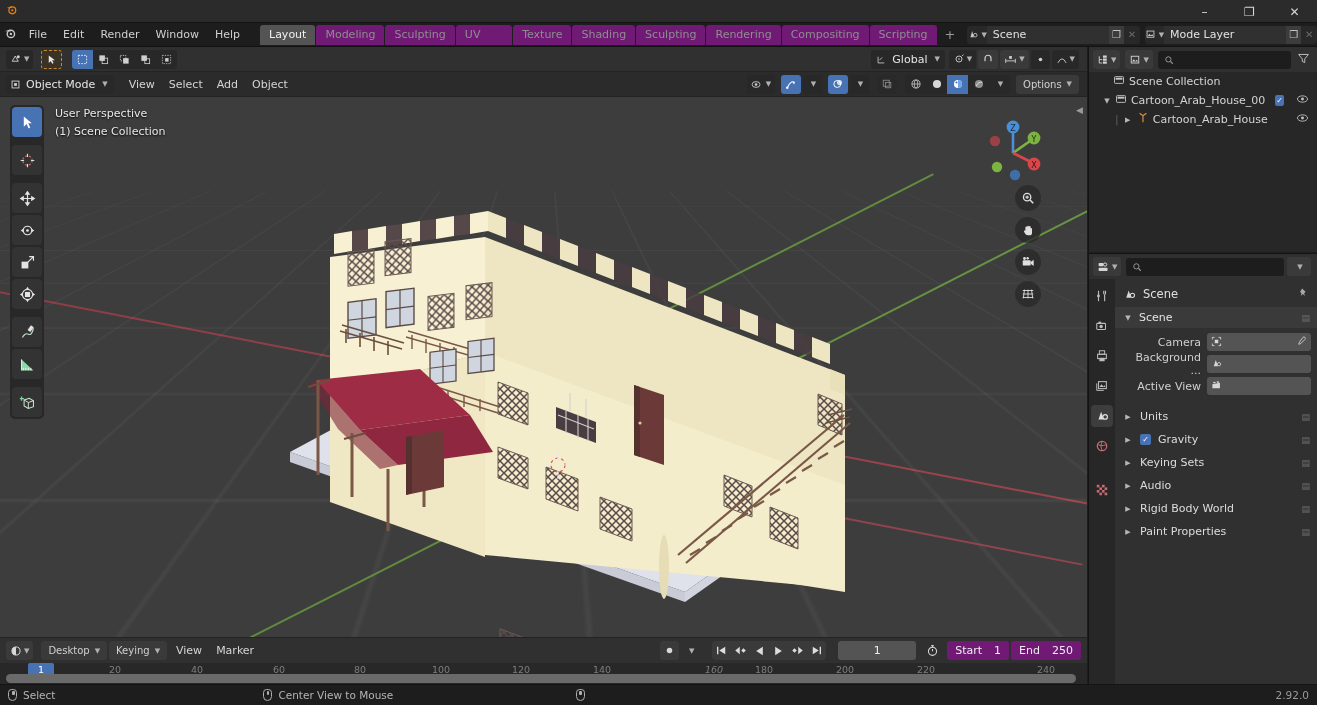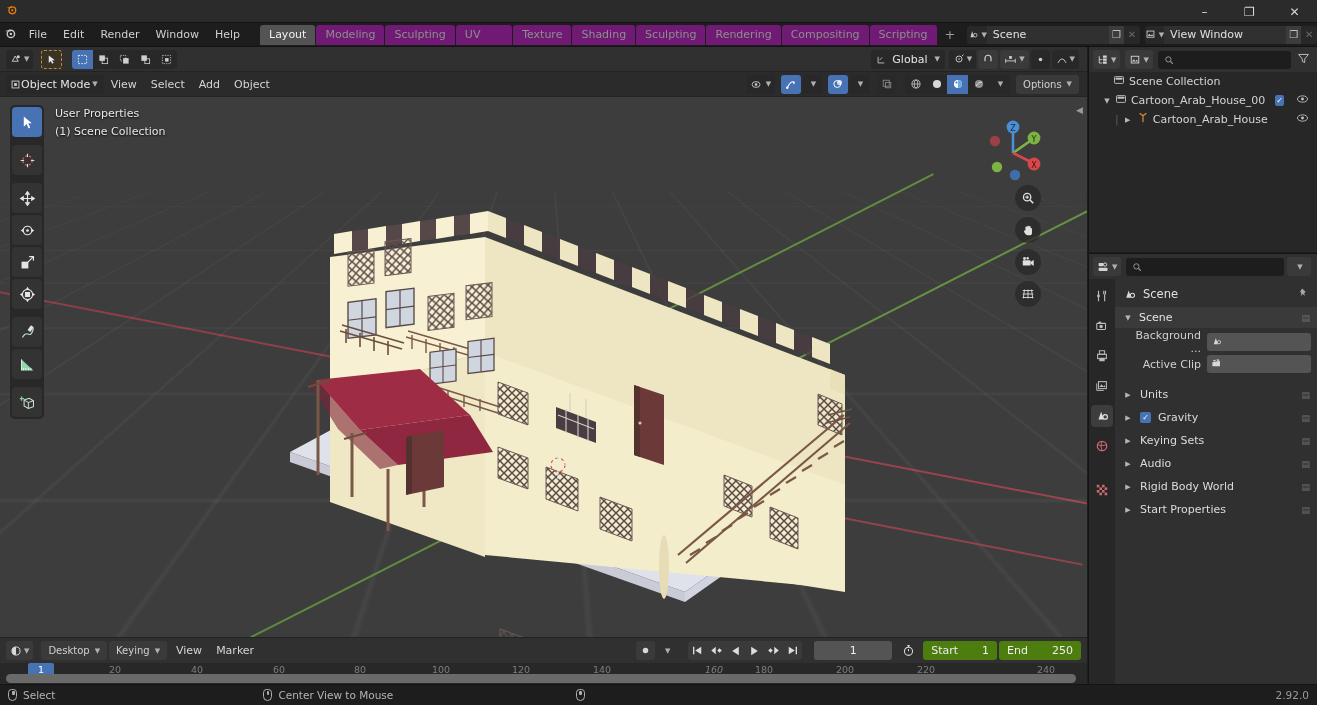--- a/index.html
+++ b/index.html
@@ -62,21 +62,21 @@
     display: flex; align-items: center; justify-content: center;
     color: #d0d0d0; font-size: 10px; padding: 0 4px; margin-right: 2px;
   }
   .hdr-btn.on { background: #4772b3; color: #fff; }
   .hdr-grp { display: flex; align-items: center; background: #282828; border-radius: 3px; margin-right: 6px; overflow: hidden; }
   .hdr-grp .cell { width: 21px; height: 19px; display: flex; align-items: center; justify-content: center; font-size: 10px; color: #cfcfcf; }
   .hdr-grp .cell.on { background: #4772b3; color: #fff; }
   .hdr-text { font-size: 11px; color: #d4d4d4; padding: 0 7px; height: 19px; line-height: 19px; border-radius: 3px; }
   .mode-sel {
     display: flex; align-items: center; height: 19px; background: #282828;
-    border-radius: 3px; padding: 0 6px 0 4px; 
+    border-radius: 3px; padding: 0 6px 0 4px; margin-right: 8px; gap: 5px;
   }
   .spacer { flex: 1; }
   .orient {
     display: flex; align-items: center; height: 19px; background: #282828;
     border-radius: 3px; padding: 0 5px; gap: 5px; margin-right: 4px;
   }
 
   
   .viewport {
     position: absolute; top: 97px; left: 0; width: 1087px; height: 540px;
@@ -130,22 +130,22 @@
   .tl-header {
     position: absolute; top: 637px; left: 0; width: 1087px; height: 26px;
     background: #303030; display: flex; align-items: center; padding: 0 6px;
     border-top: 1px solid #232323;
   }
   .num-field {
     width: 78px; height: 19px; background: #545454; border-radius: 3px;
     font-size: 11px; color: #eee; display: flex; align-items: center; justify-content: center;
   }
   .se-field {
-    display: flex; align-items: center; height: 19px; background: #4d7c0f; border-radius: 3px;
-    padding: 0 8px; gap: 24px; font-size: 11px; color: #eee; margin-left: 2px;
+    display: flex; align-items: center; height: 19px; background: #701a75; border-radius: 3px;
+    padding: 0 8px; gap: 12px; font-size: 11px; color: #eee; margin-left: 2px;
   }
   .transport { display: flex; gap: 0px; background: #282828; border-radius: 3px; overflow: hidden; }
   .tp { width: 19px; height: 19px; display: flex; align-items: center; justify-content: center; color: #ddd; font-size: 9px; background:#3a3a3a; }
   .tl-ruler {
     position: absolute; top: 663px; left: 0; width: 1087px; height: 22px;
     background: #282828; overflow: hidden;
   }
   .tick { position: absolute; top: 1px; font-size: 9.5px; color: #7e7e7e; transform: translateX(-50%); }
   .playhead {
     position: absolute; top: 0px; width: 26px; height: 14px; background: #4772b3;
@@ -290,21 +290,21 @@
     </div>
 
     <div class="scene-field">
       <div class="sf-icon">
         <svg width="11" height="11" viewBox="0 0 16 16">
             <rect x="3" y="3" width="10" height="9" fill="none" stroke="#c9c9c9" stroke-width="1.3"></rect>
             <path d="M4 10 L6.5 7 L8.5 9.5 L10.5 7.5 L12 10 Z" fill="#c9c9c9"></path>
           </svg>
         <span class="caret">▼</span>
       </div>
-      <div class="sf-name">View Window</div>
+      <div class="sf-name">Mode Layer</div>
       <div class="sf-btn">❐</div>
       <div class="sf-btn dim">✕</div>
     </div>
   </div>
 
   <div class="vp-header row1">
     <div class="hdr-btn">
       <svg width="12" height="12" viewBox="0 0 16 16">
           <path d="M3 11 L7 4 L11 11 Z" fill="none" stroke="#d0d0d0" stroke-width="1.2"></path>
           <circle cx="11" cy="5" r="2" fill="#d0d0d0"></circle>
@@ -666,21 +666,21 @@
       </g>
       <g stroke="#6b4e3d" stroke-width="1.8" fill="none">
         <path d="M828 318 L852 312"></path>
           <path d="M826 326 L850 320"></path>
       </g>
 
       <ellipse cx="664" cy="470" rx="5" ry="32" fill="#e6dcb6"></ellipse>
     </svg>
 
     <div class="vp-overlay">
-      <div>User Properties</div>
+      <div>User Perspective</div>
       <div>(1) Scene Collection</div>
     </div>
 
     <div class="toolbar">
       <div class="tool on">
         <svg width="16" height="16" viewBox="0 0 20 20">
             <path d="M6 3 L6 16 L9.5 12.5 L12 18 L14 17 L11.5 11.5 L16 11.5 Z" fill="#fff"></path>
           </svg>
       </div>
       <div class="tool sep">
@@ -1061,36 +1061,53 @@
               </svg>
           </span>
         </div>
 
         <div class="section-head">
           <span class="disc">▼</span>
           <span>Scene</span>
           <span class="grip">▤</span>
         </div>
 
+        <div class="sec-row">
+          <span class="lbl">Camera</span>
+          <span class="field-box">
+            <span class="field-icon">
+              <svg width="11" height="11" viewBox="0 0 16 16">
+                  <path d="M2 2 L5 2 M2 2 L2 5 M14 2 L11 2 M14 2 L14 5 M2 14 L5 14 M2 14 L2 11 M14 14 L11 14 M14 14 L14 11" stroke="#d8d8d8" stroke-width="1.3"></path>
+                  <rect x="5.5" y="5.5" width="5" height="5" fill="#d8d8d8"></rect>
+                </svg>
+            </span>
+            <span></span>
+            <span class="eyedrop">
+              <svg width="11" height="11" viewBox="0 0 16 16">
+                  <path d="M10 2 a2 2 0 0 1 3 3 L7 11 L4 12 L5 9 Z" fill="none" stroke="#d0d0d0" stroke-width="1.3"></path>
+                </svg>
+            </span>
+          </span>
+        </div>
 
         <div class="sec-row">
           <span class="lbl">Background ...</span>
           <span class="field-box">
             <span class="field-icon">
               <svg width="11" height="11" viewBox="0 0 16 16">
                   <path d="M4 12 L7 3 L10 12 Z" fill="#d8d8d8"></path>
                   <circle cx="11.6" cy="9" r="2.4" fill="none" stroke="#d8d8d8" stroke-width="1.2"></circle>
                 </svg>
             </span>
             <span></span>
           </span>
         </div>
 
         <div class="sec-row">
-          <span class="lbl">Active Clip</span>
+          <span class="lbl">Active View</span>
           <span class="field-box">
             <span class="field-icon">
               <svg width="11" height="11" viewBox="0 0 16 16">
                   <path d="M2 6 L13 4 L13 12 L2 12 Z" fill="#d8d8d8"></path>
                   <path d="M3 3 L6 2.5 L7 4.5 L4 5 Z M8 2.2 L11 1.8 L12 3.8 L9 4.2 Z" fill="#d8d8d8"></path>
                 </svg>
             </span>
             <span></span>
           </span>
         </div>
@@ -1118,21 +1135,21 @@
           <span>Audio</span>
           <span class="grip">▤</span>
         </div>
         <div class="collapse-row">
           <span class="disc">▶</span>
           <span>Rigid Body World</span>
           <span class="grip">▤</span>
         </div>
         <div class="collapse-row">
           <span class="disc">▶</span>
-          <span>Start Properties</span>
+          <span>Paint Properties</span>
           <span class="grip">▤</span>
         </div>
       </div>
     </div>
   </div>
 
   <div class="statusbar">
     <div class="sb-item">
       <span class="mouse-ico"></span>
       <span>Select</span>

